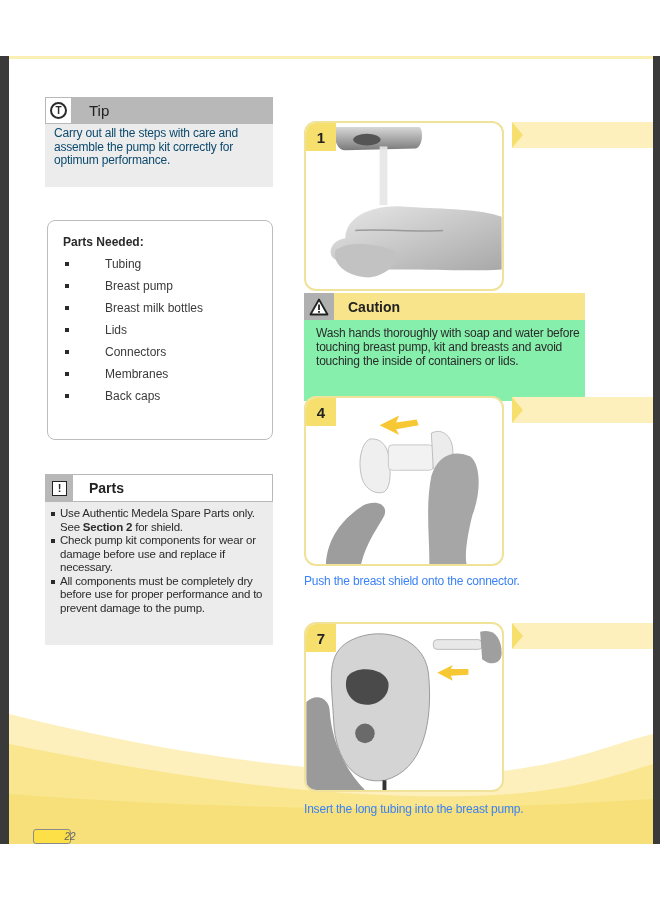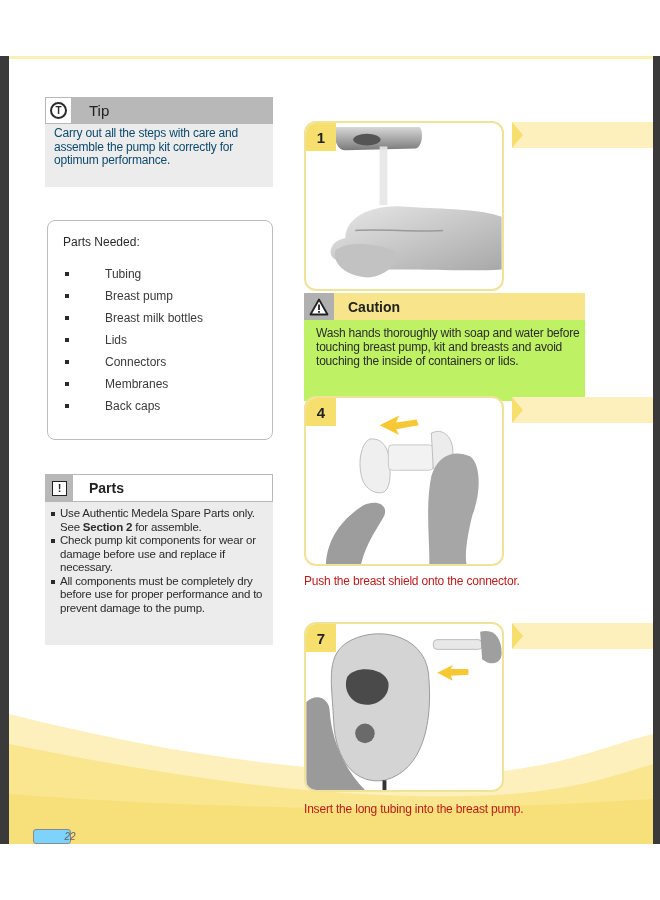--- a/index.html
+++ b/index.html
@@ -18,21 +18,21 @@
     
     .tip { position: absolute; left: 36px; top: 41px; width: 228px; height: 90px; background: #ececec; }
     .tip-head { height: 27px; background: #b8b8b8; display: flex; align-items: center; }
     .tip-icon-box { width: 27px; height: 27px; background: #ffffff; display: flex; align-items: center; justify-content: center; border: 1px solid #b8b8b8; }
     .tip-icon { width: 17px; height: 17px; border: 2px solid #2a2a2a; border-radius: 50%; font-size: 10px; font-weight: bold; display: flex; align-items: center; justify-content: center; line-height: 1; }
     .tip-title { font-weight: normal; font-size: 15px; margin-left: 17px; color: #222; }
     .tip-body { font-size: 12px; line-height: 13.5px; padding: 3px 8px 0 9px; color: #0c4a6e; letter-spacing: -0.2px; }
 
     
     .parts { position: absolute; left: 38px; top: 164px; width: 226px; height: 220px; border: 1.5px solid #bdbdbd; border-radius: 8px; background: #fff; padding: 14px 0 0 15px; }
-    .parts-title { font-size: 12px; font-weight: normal; color: #2a2a2a; margin-bottom: 14px; }
+    .parts-title { font-size: 12px; font-weight: bold; color: #2a2a2a; margin-bottom: 4px; }
     .parts-list { list-style: none; }
     .parts-list li { font-size: 12px; color: #3a3a3a; height: 22px; display: flex; align-items: center; gap: 26px; }
     .parts-list li .bullet { width: 4px; height: 4px; background: #2a2a2a; margin: 0 10px 0 2px; flex: none; }
 
     
     .note { position: absolute; left: 36px; top: 418px; width: 228px; height: 171px; background: #ececec; }
     .note-head { height: 28px; background: #ffffff; border: 1.5px solid #b8b8b8; display: flex; align-items: center; }
     .note-icon-box { width: 27px; height: 26px; background: #b8b8b8; display: flex; align-items: center; justify-content: center; }
     .note-icon { width: 15px; height: 15px; border: 1.5px solid #222; background: #fff; font-size: 11px; font-weight: bold; display: flex; align-items: center; justify-content: center; line-height: 1; }
     .note-title { font-weight: bold; font-size: 14px; margin-left: 16px; color: #222; }
@@ -43,30 +43,30 @@
 
     
     .step { position: absolute; left: 295px; width: 200px; height: 170px; border: 2px solid #f1e29a; border-radius: 12px; background: #fff; overflow: hidden; }
     .step-num { position: absolute; left: 0; top: 0; width: 30px; height: 28px; background: #f6df6c; font-weight: bold; font-size: 15px; display: flex; align-items: center; justify-content: center; color: #222; z-index: 2; }
     .step-art { position: absolute; left: 0; top: 0; width: 100%; height: 100%; }
     .step-art svg { width: 100%; height: 100%; display: block; }
 
     .band { position: absolute; left: 503px; width: 141px; height: 26px; background: #fdf0bd; }
     .band-arrow { position: absolute; left: 0; top: 0; width: 0; height: 0; border-top: 13px solid transparent; border-bottom: 13px solid transparent; border-left: 11px solid #f6df6c; }
 
-    .caption { position: absolute; left: 295px; font-size: 12px; line-height: 14px; color: #b91c1c; letter-spacing: -0.2px; text-align: center; }
-
-    
-    .caution { position: absolute; left: 295px; top: 237px; width: 281px; height: 108px; background: #bef264; }
+    .caption { position: absolute; left: 295px; font-size: 12px; line-height: 14px; color: #3b82f6; letter-spacing: -0.2px; text-align: center; }
+
+    
+    .caution { position: absolute; left: 295px; top: 237px; width: 281px; height: 108px; background: #86efac; }
     .caution-head { height: 27px; background: #f8e48a; display: flex; align-items: center; }
     .caution-icon-box { width: 30px; height: 27px; background: #b0b0b0; display: flex; align-items: center; justify-content: center; }
     .caution-title { font-weight: bold; font-size: 14px; margin-left: 14px; color: #222; }
     .caution-body { font-size: 12px; line-height: 14px; padding: 6px 0 0 12px; color: #2b2b2b; letter-spacing: -0.2px; }
 
-    .page-num { position: absolute; left: 24px; top: 773px; width: 18px; height: 15px; border: 1px solid #8a8a8a; border-radius: 3px; background: #7dd3fc; font-size: 10px; color: #666; display: flex; align-items: center; justify-content: center; font-style: italic; padding-left: 36px; }
+    .page-num { position: absolute; left: 24px; top: 773px; width: 18px; height: 15px; border: 1px solid #8a8a8a; border-radius: 3px; background: #fde047; font-size: 10px; color: #666; display: flex; align-items: center; justify-content: center; font-style: italic; padding-left: 36px; }
   </style>
 </head>
 <body>
 
 <div class="frame-left"></div>
 <div class="frame-right"></div>
 
 <div class="page">
   <div class="page-top-line"></div>
 
@@ -123,21 +123,21 @@
   </div>
 
   <div class="note">
     <div class="note-head">
       <div class="note-icon-box">
         <div class="note-icon">!</div>
       </div>
       <span class="note-title">Parts</span>
     </div>
     <ul class="note-list">
-      <li><span>Use Authentic Medela Spare Parts only. See </span><b>Section 2</b><span> for assemble.</span></li>
+      <li><span>Use Authentic Medela Spare Parts only. See </span><b>Section 2</b><span> for shield.</span></li>
       <li><span>Check pump kit components for wear or damage before use and replace if necessary.</span></li>
       <li><span>All components must be completely dry before use for proper performance and to prevent damage to the pump.</span></li>
     </ul>
   </div>
 
   <div class="step" style="top:65px;">
     <div class="step-num">1</div>
     <div class="step-art">
       <svg viewBox="0 0 200 170">
         <defs>

